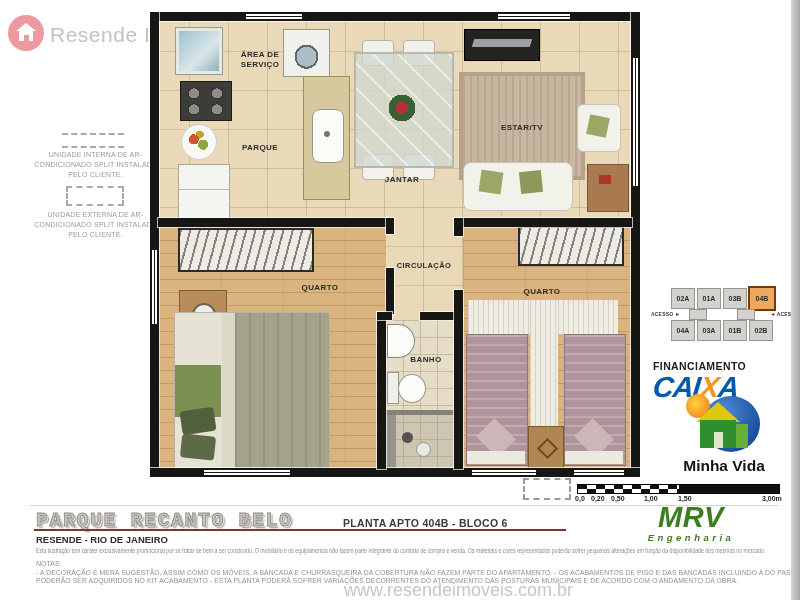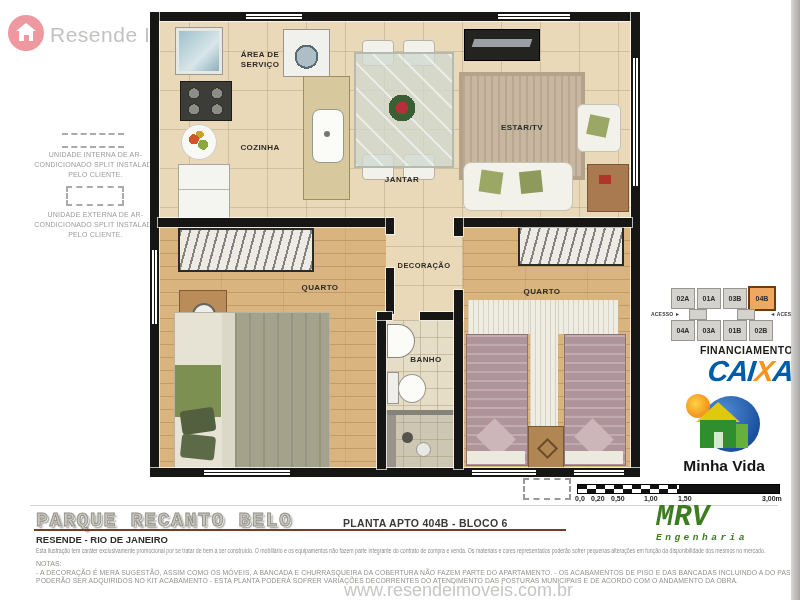--- a/index.html
+++ b/index.html
@@ -175,25 +175,25 @@
 
     <div class="winh" style="left:96px;top:1px;width:56px;"></div>
     <div class="winh" style="left:348px;top:1px;width:72px;"></div>
     <div class="winh" style="left:54px;top:457px;width:86px;"></div>
     <div class="winh" style="left:322px;top:457px;width:64px;"></div>
     <div class="winh" style="left:424px;top:457px;width:50px;"></div>
     <div class="winv" style="left:1px;top:238px;height:74px;"></div>
     <div class="winv" style="left:482px;top:46px;height:128px;"></div>
 
     <div class="rlabel" style="left:90px;top:38px;width:40px;">ÁREA DE SERVIÇO</div>
-    <div class="rlabel" style="left:72px;top:131px;width:76px;">COZINHA</div>
+    <div class="rlabel" style="left:72px;top:131px;width:76px;">PARQUE</div>
     <div class="rlabel" style="left:220px;top:163px;width:64px;">JANTAR</div>
     <div class="rlabel" style="left:330px;top:111px;width:84px;">ESTAR/TV</div>
     <div class="rlabel" style="left:130px;top:271px;width:80px;">QUARTO</div>
-    <div class="rlabel" style="left:238px;top:249px;width:72px;font-size:7.5px;">DECORAÇÃO</div>
+    <div class="rlabel" style="left:238px;top:249px;width:72px;font-size:7.5px;">CIRCULAÇÃO</div>
     <div class="rlabel" style="left:246px;top:343px;width:60px;">BANHO</div>
     <div class="rlabel" style="left:350px;top:275px;width:84px;">QUARTO</div>
   </div>
 
   <div class="a" style="left:523px;top:478px;width:44px;height:18px;border:2px dashed #9a9a96;z-index:2;"></div>
 
   <div class="a" style="left:651px;top:281px;width:148px;height:62px;z-index:3;">
     <div class="kpbox" style="left:20px;top:7px;">02A</div>
     <div class="kpbox" style="left:46px;top:7px;">01A</div>
     <div class="kpbox" style="left:72px;top:7px;">03B</div>
@@ -201,21 +201,21 @@
     <div class="a" style="left:38px;top:28px;width:16px;height:9px;background:#d4d2ce;border:1px solid #98968f;"></div>
     <div class="a" style="left:86px;top:28px;width:16px;height:9px;background:#d4d2ce;border:1px solid #98968f;"></div>
     <div class="kpaccess" style="left:0;top:30px;">ACESSO ►</div>
     <div class="kpaccess" style="right:0;top:30px;">◄ ACESSO</div>
     <div class="kpbox" style="left:20px;top:39px;">04A</div>
     <div class="kpbox" style="left:46px;top:39px;">03A</div>
     <div class="kpbox" style="left:72px;top:39px;">01B</div>
     <div class="kpbox" style="left:98px;top:39px;">02B</div>
   </div>
 
-  <div class="a" style="left:653px;top:344px;width:140px;text-align:right;z-index:3;">
+  <div class="a" style="left:653px;top:360px;width:140px;text-align:left;z-index:3;">
     <div style="font-weight:bold;font-size:10.5px;color:#1c1c1a;letter-spacing:.4px;">FINANCIAMENTO</div>
     <div style="font-weight:900;font-size:29px;font-style:italic;line-height:1.05;transform:skewX(-6deg);letter-spacing:-1px;">
       <span style="color:#005CA9;">CAI</span><span style="color:#F7941E;">X</span><span style="color:#005CA9;">A</span>
     </div>
   </div>
 
   <div class="a" style="left:662px;top:394px;width:124px;z-index:3;">
     <div style="position:relative;width:80px;height:60px;margin:0 auto;">
       <div class="a" style="left:18px;top:2px;width:58px;height:56px;border-radius:50%;background:radial-gradient(circle at 35% 30%, #4f8fd4, #1b4f9e 72%);"></div>
       <div class="a" style="left:2px;top:0;width:24px;height:24px;border-radius:50%;background:radial-gradient(circle at 40% 40%, #ffd23f, #f08c1e 75%);"></div>
@@ -247,19 +247,19 @@
   <div class="a title" style="left:36px;top:509px;z-index:3;font-family:Liberation Mono, monospace;">PARQUE RECANTO BELO</div>
   <div class="a" style="left:343px;top:517px;font-weight:bold;font-size:10.5px;color:#3c3a36;z-index:3;letter-spacing:.3px;">PLANTA APTO 404B - BLOCO 6</div>
   <div class="a" style="left:34px;top:529px;width:532px;height:2px;background:#7a3a28;z-index:3;"></div>
   <div class="a" style="left:36px;top:534px;font-weight:bold;font-size:9.5px;color:#2e2c2a;z-index:3;">RESENDE - RIO DE JANEIRO</div>
   <div class="fineprint" style="left:36px;top:547px;z-index:3;">Esta ilustração tem caráter exclusivamente promocional por se tratar de bem a ser construído. O mobiliário e os equipamentos não fazem parte integrante do contrato de compra e venda. Os materiais e cores representados poderão sofrer pequenas alterações em função da disponibilidade dos mesmos no mercado.</div>
   <div class="a" style="left:36px;top:560px;font-size:7px;color:#90908c;z-index:3;">NOTAS:</div>
   <div class="noteline" style="left:36px;top:569px;z-index:3;">- A DECORAÇÃO É MERA SUGESTÃO, ASSIM COMO OS MÓVEIS, A BANCADA E CHURRASQUEIRA DA COBERTURA NÃO FAZEM PARTE DO APARTAMENTO. - OS ACABAMENTOS DE PISO E DAS BANCADAS INCLUINDO A DO PASSA PRATOS</div>
   <div class="noteline" style="left:36px;top:577px;z-index:3;">PODERÃO SER ADQUIRIDOS NO KIT ACABAMENTO - ESTA PLANTA PODERÁ SOFRER VARIAÇÕES DECORRENTES DO ATENDIMENTO DAS POSTURAS MUNICIPAIS E DE ACORDO COM O ANDAMENTO DA OBRA.</div>
   <div class="a" style="left:330px;top:580px;font-size:18px;color:#c6c6c4;z-index:3;margin-left:14px;">www.resendeimoveis.com.br</div>
 
-  <div class="a" style="left:656px;top:504px;width:134px;z-index:4;font-family:Liberation Mono, monospace;">
+  <div class="a" style="left:624px;top:504px;width:134px;text-align:center;z-index:4;">
     <div style="font-style:italic;font-weight:900;font-size:29px;line-height:.95;color:#3C7D1F;letter-spacing:.5px;">MRV</div>
     <div style="font-style:italic;font-weight:bold;font-size:9.5px;letter-spacing:3.5px;color:#3C7D1F;">Engenharia</div>
   </div>
 
   <div class="a" style="left:791px;top:0;width:9px;height:600px;background:linear-gradient(90deg,#d8d6d4,#a8a6a4);z-index:5;"></div>
 </div>
 
 </body></html>

